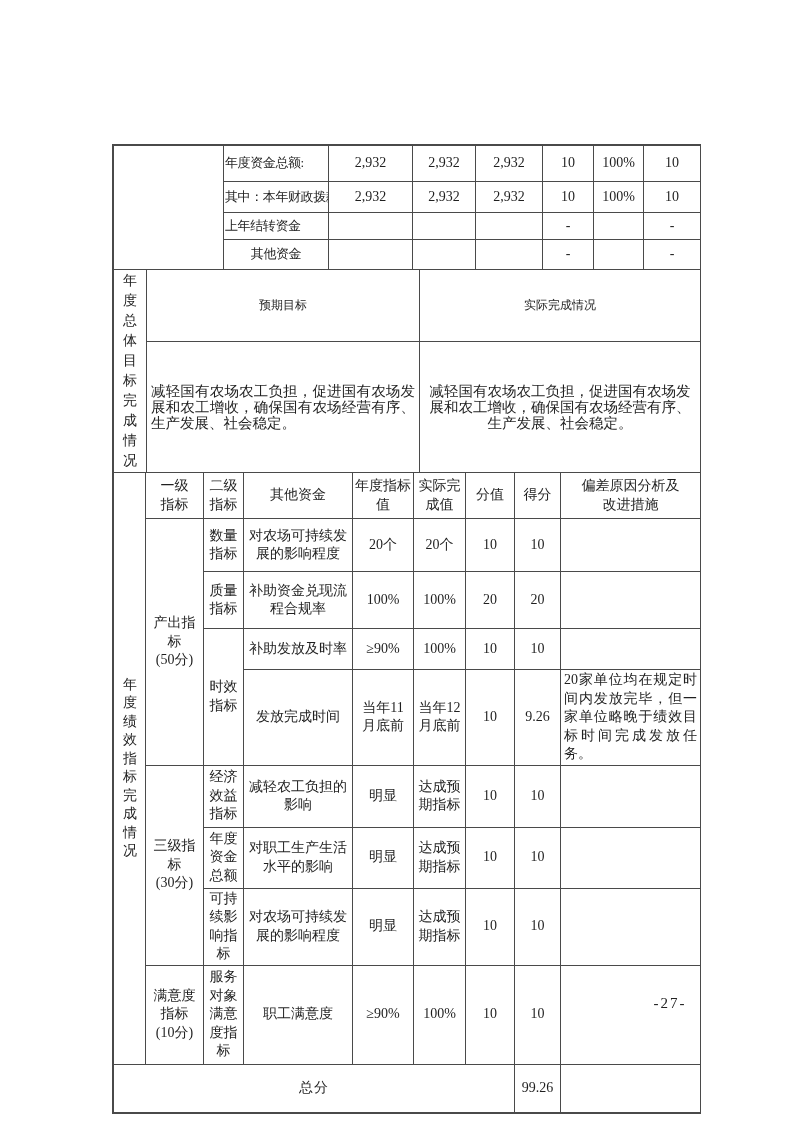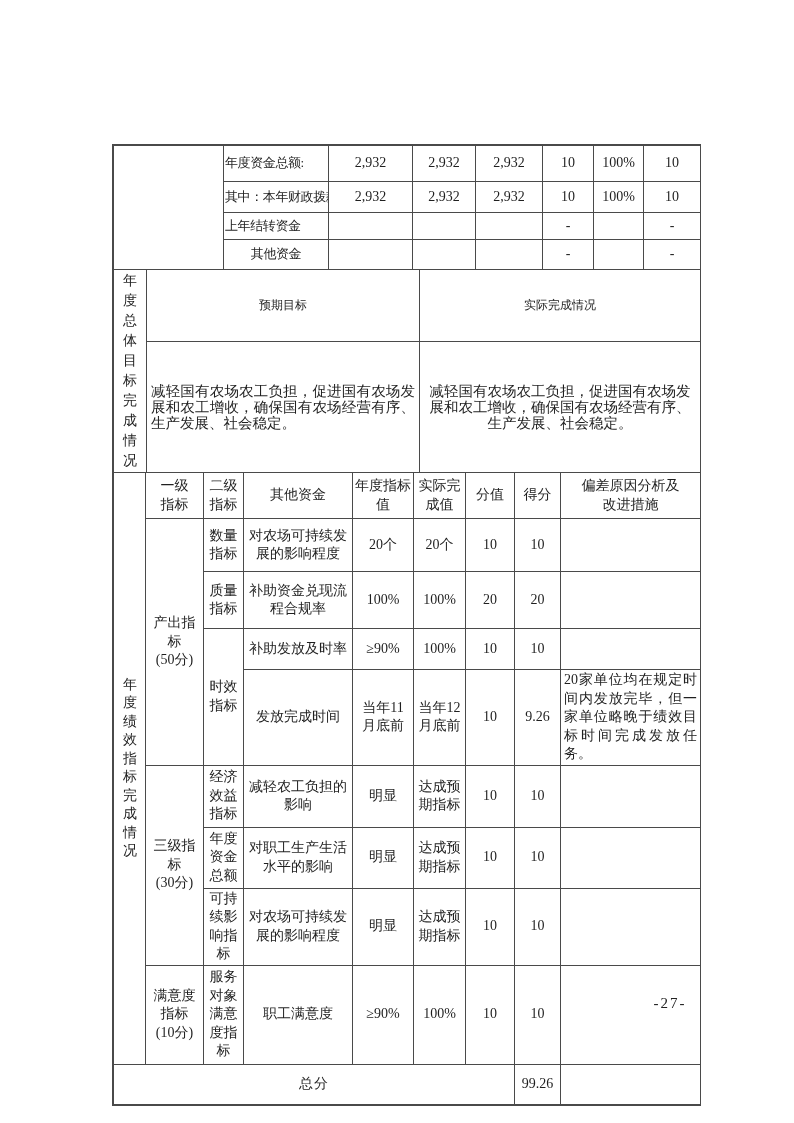--- a/index.html
+++ b/index.html
@@ -237,21 +237,21 @@
         <td>满意度指标
 (10分)</td>
         <td>服务对象满意度指标</td>
         <td>职工满意度</td>
         <td>≥90%</td>
         <td>100%</td>
         <td>10</td>
         <td>10</td>
         <td class="dev"></td>
       </tr>
-      <tr style="height:40px">
+      <tr style="height:48px">
         <td colspan="7" class="total-label">总分</td>
         <td>99.26</td>
         <td class="dev"></td>
       </tr>
     </tbody>
       </table>
 
   </div>
 
   <div class="page-number">-27-</div>

